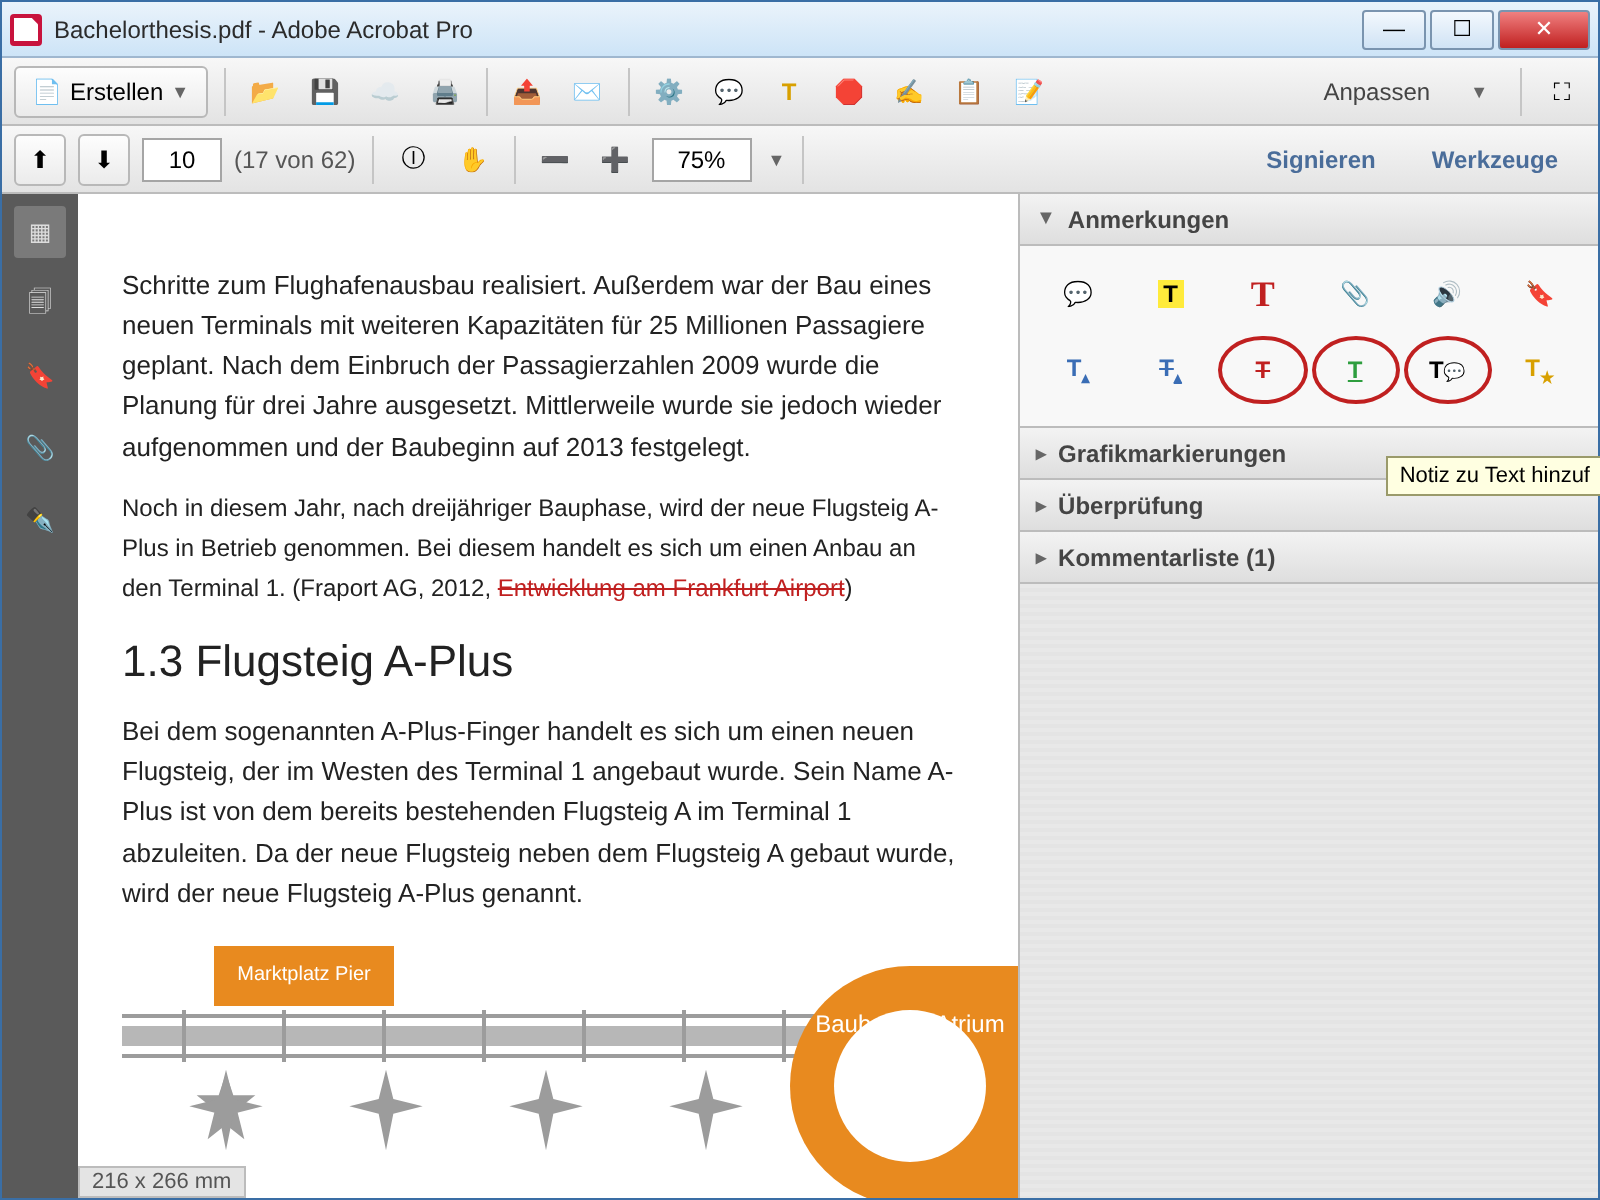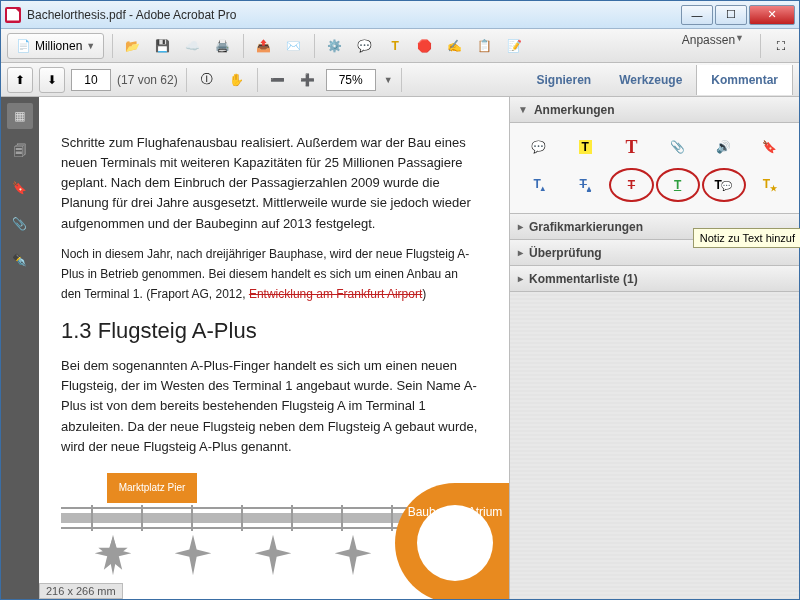--- a/index.html
+++ b/index.html
@@ -11,21 +11,21 @@
 .titlebar .title{flex:1;color:#2b2b2b;font-size:12px}
 .win-btns{display:flex;gap:2px;margin-left:auto}
 .win-btn{width:32px;height:20px;border:1px solid #7a94af;border-radius:2px;display:flex;align-items:center;justify-content:center;font-size:11px;cursor:default}
 .win-min{background:linear-gradient(#f3f8fd,#d0e3f5)}
 .win-max{background:linear-gradient(#f3f8fd,#d0e3f5)}
 .win-close{background:linear-gradient(#f08080,#c02020);color:#fff;width:46px}
 .toolbar{height:34px;background:linear-gradient(#f7f7f7,#e3e3e3);border-bottom:1px solid #bcbcbc;display:flex;align-items:center;padding:0 6px;gap:6px}
 .tbtn{width:24px;height:24px;display:flex;align-items:center;justify-content:center;border:1px solid transparent;border-radius:3px;cursor:default}
 .erstellen-btn{display:flex;align-items:center;gap:4px;height:26px;border:1px solid #b8b8b8;border-radius:3px;padding:0 8px;background:linear-gradient(#fdfdfd,#ebebeb)}
 .sep{width:1px;height:24px;background:#c5c5c5;margin:0 2px}
-.anpassen{display:flex;align-items:flex-start;gap:0;height:26px;padding:0 8px;margin-left:auto;color:#444}
+.anpassen{display:flex;align-items:center;gap:20px;height:26px;padding:0 8px;margin-left:auto;color:#444}
 .fullscr{width:24px;height:24px;display:flex;align-items:center;justify-content:center}
 .navbar{height:34px;background:linear-gradient(#f7f7f7,#e3e3e3);border-bottom:1px solid #bcbcbc;display:flex;align-items:center;padding:0 6px;gap:6px}
 .nav-arrow{width:26px;height:26px;border:1px solid #b8b8b8;border-radius:3px;background:linear-gradient(#fdfdfd,#ebebeb);display:flex;align-items:center;justify-content:center}
 .page-input{width:40px;height:22px;border:1px solid #a5a5a5;text-align:center;background:#fff}
 .page-of{color:#555}
 .zoom-input{width:50px;height:22px;border:1px solid #a5a5a5;text-align:center;background:#fff}
 .right-tabs{margin-left:auto;display:flex;gap:0}
 .right-tab{padding:8px 14px;color:#4a6d9a;font-weight:600;cursor:default}
 .right-tab.active{background:#fff;border-left:1px solid #bcbcbc;border-right:1px solid #bcbcbc}
 .content{flex:1;display:flex;overflow:hidden}
@@ -69,21 +69,21 @@
     <div class="win-btns">
       <div class="win-btn win-min">—</div>
       <div class="win-btn win-max">☐</div>
       <div class="win-btn win-close">✕</div>
     </div>
   </div>
 
   <div class="toolbar">
     <div class="erstellen-btn">
       <span>📄</span>
-      <span>Millionen</span>
+      <span>Erstellen</span>
       <span style="font-size:9px;color:#666">▼</span>
     </div>
     <div class="sep"></div>
     <div class="tbtn">
         <span>📂</span>
       </div>
     <div class="tbtn">
         <span>💾</span>
       </div>
     <div class="tbtn">
@@ -153,21 +153,20 @@
       </div>
     <div class="tbtn">
         <span>➕</span>
       </div>
     <input class="zoom-input" value="75%" style="">
     <span style="font-size:9px;color:#666;margin-left:2px">▼</span>
     <div class="sep"></div>
     <div class="right-tabs">
       <div class="right-tab">Signieren</div>
       <div class="right-tab">Werkzeuge</div>
-      <div class="right-tab active">Kommentar</div>
     </div>
   </div>
 
   <div class="content">
     <div class="leftbar">
       <div class="lb-item active">
           <span>▦</span>
         </div>
       <div class="lb-item">
           <span>🗐</span>

